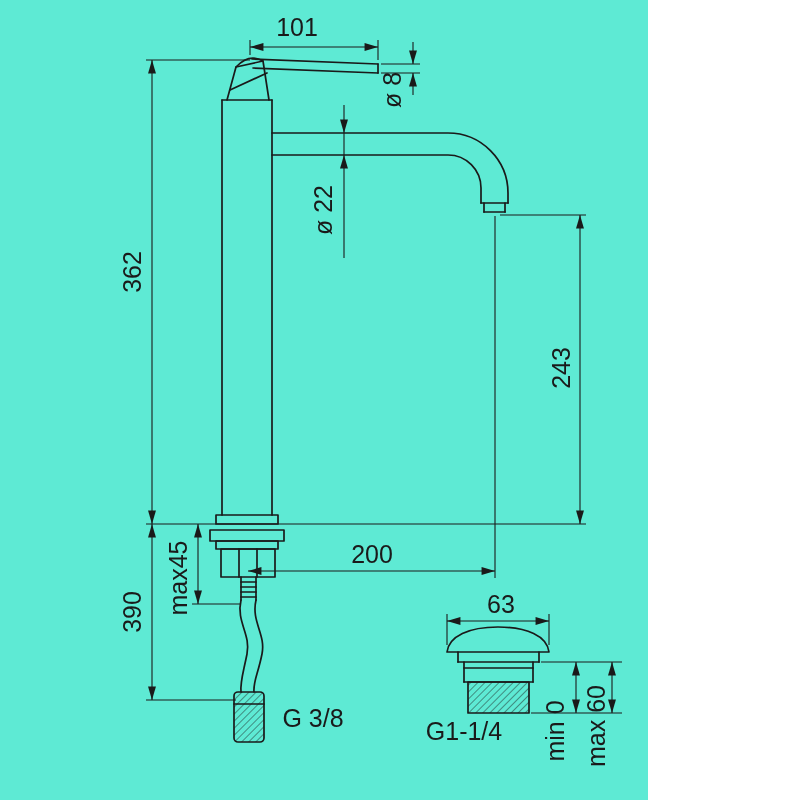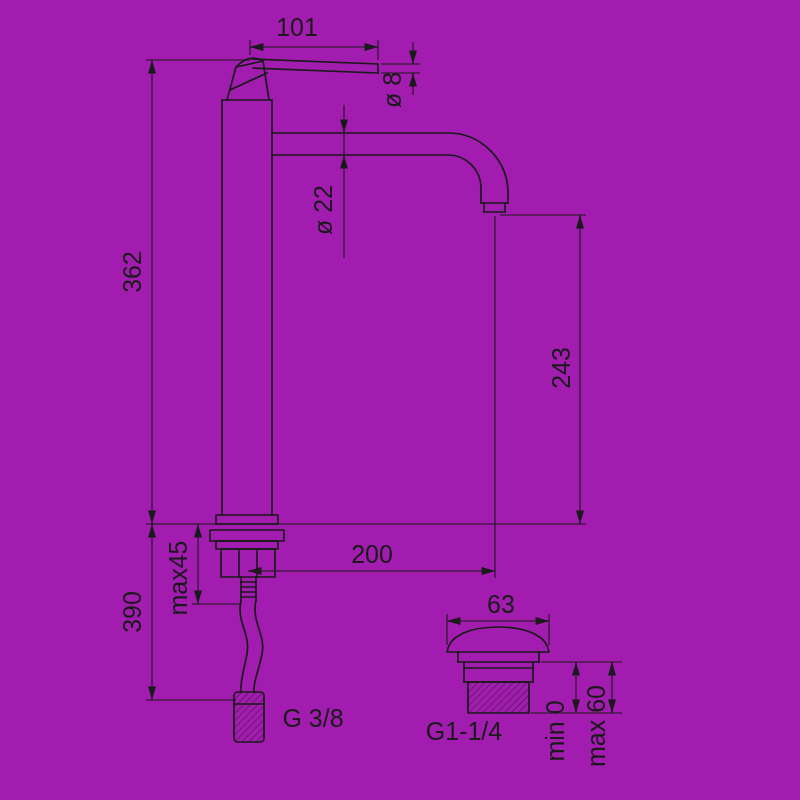--- a/index.html
+++ b/index.html
@@ -5,23 +5,23 @@
   html, body {
     margin: 0;
     padding: 0;
     background: #ffffff;
     width: 800px;
     height: 800px;
     font-family: "Liberation Sans", "DejaVu Sans", sans-serif;
   }
   .canvas {
     position: relative;
-    width: 800px;
+    width: 648px;
     height: 800px;
-    background: #a21caf;
+    background: #5eead4;
     overflow: hidden;
   }
   svg text {
     font-family: "Liberation Sans", "DejaVu Sans", sans-serif;
     font-size: 25px;
     fill: #1a1a1a;
   }
 </style>
 </head>
 <body>

